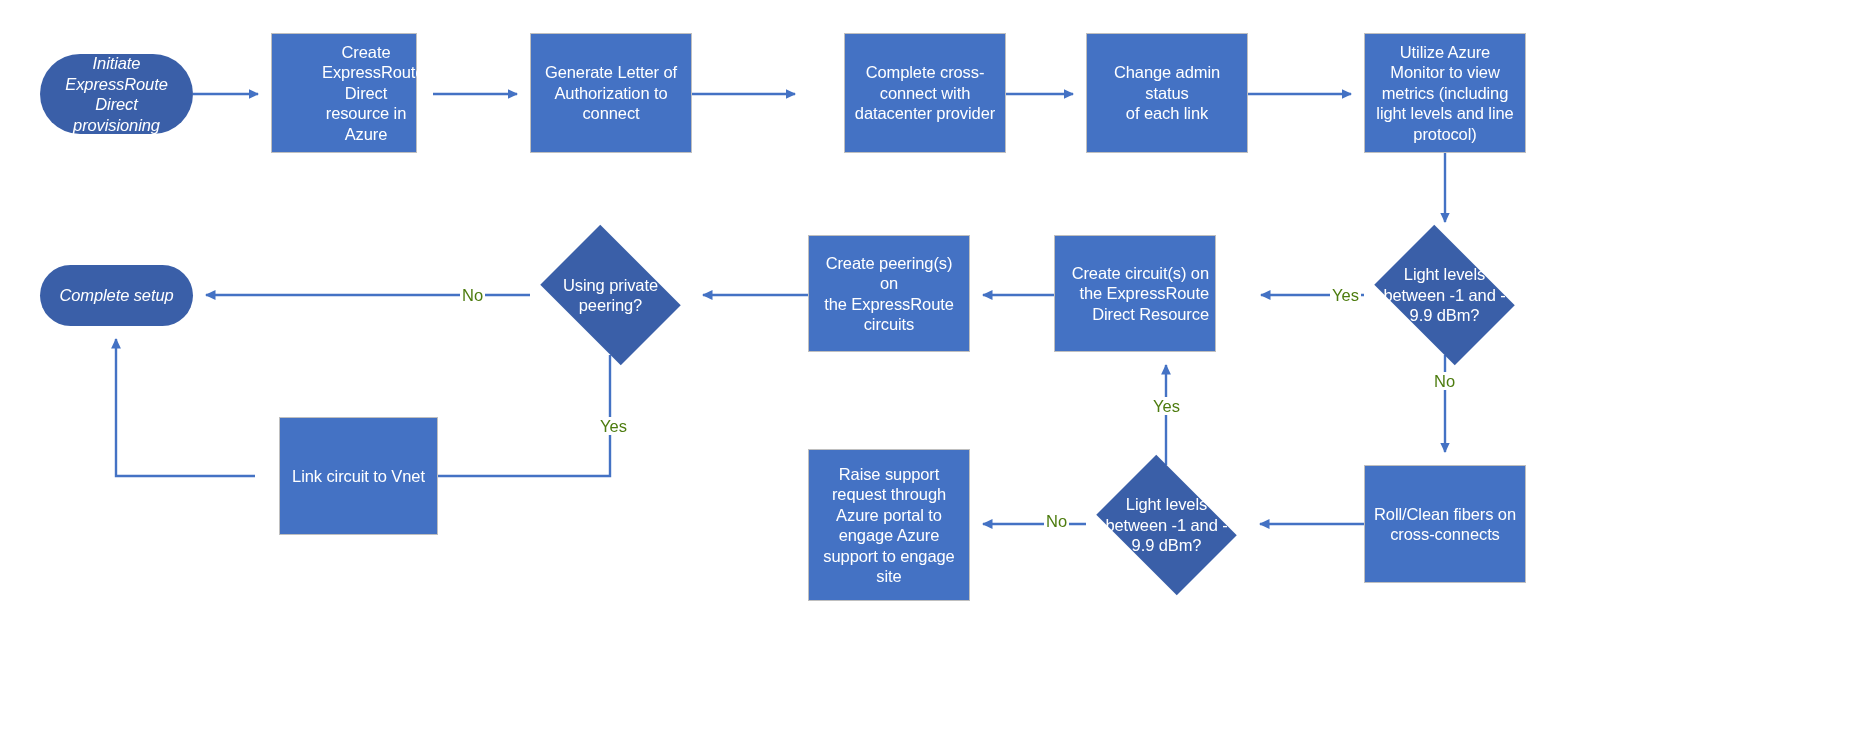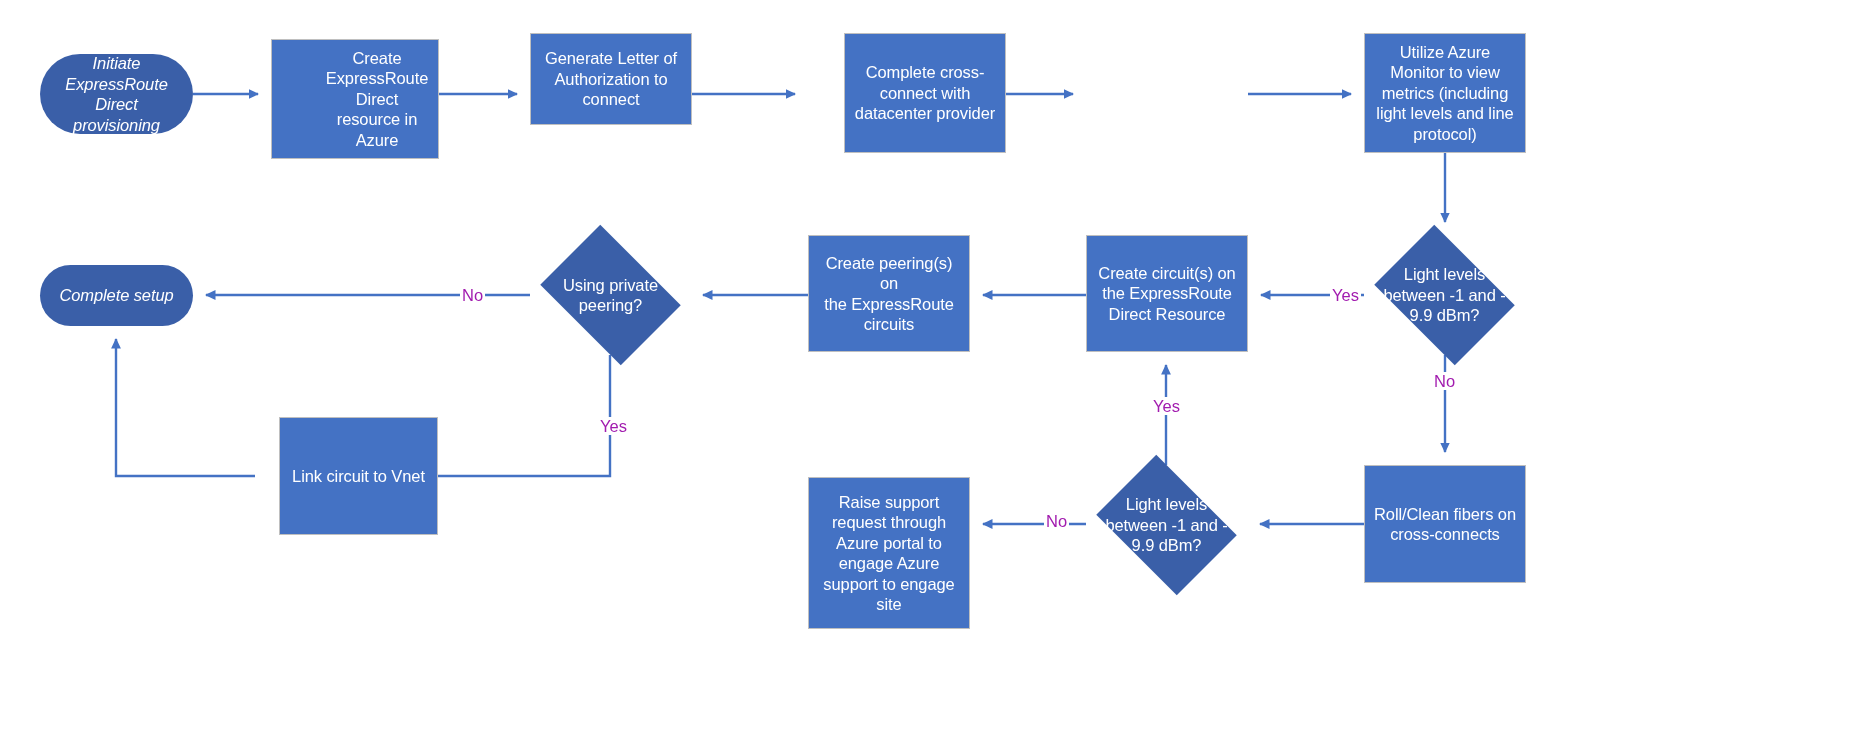--- a/index.html
+++ b/index.html
@@ -69,21 +69,21 @@
     transform: rotate(45deg) scale(0.7072);
     transform-origin: 50% 50%;
     z-index: 0;
   }
   .decision .txt {
     position: relative;
     z-index: 1;
   }
   .edge-label {
     position: absolute;
-    color: #a21caf;
+    color: #4d7c0f;
     font-size: 16.5px;
     line-height: 18px;
     background: #ffffff;
     padding: 0 2px;
     z-index: 4;
     white-space: nowrap;
   }
 </style>
 </head>
 <body>
@@ -136,38 +136,42 @@
       <path d="M1086,524 L983,524" marker-end="url(#arrL)"></path>
     </g>
   </svg>
 
   <div class="node terminator" style="left:40px; top:54px; width:153px; height:80px;">
     <span class="txt">Initiate
 ExpressRoute Direct
 provisioning</span>
   </div>
 
-  <div class="node process" style="left:271px; top:39px; width:168px; height:120px;padding-left:44px;">
+  <div class="node process" style="left:271px; top:33px; width:146px; height:120px;padding-left:44px;">
     <span class="txt">Create ExpressRoute
 Direct resource in
 Azure</span>
   </div>
 
-  <div class="node process" style="left:530px; top:33px; width:162px; height:92px;">
+  <div class="node process" style="left:530px; top:33px; width:162px; height:120px;">
     <span class="txt">Generate Letter of
 Authorization to
 connect</span>
   </div>
 
   <div class="node process" style="left:808px; top:33px; width:162px; height:120px;margin-left:36px;">
     <span class="txt">Complete cross-
 connect with
 datacenter provider</span>
   </div>
 
+  <div class="node process" style="left:1086px; top:33px; width:162px; height:120px;">
+    <span class="txt">Change admin status
+of each link</span>
+  </div>
 
   <div class="node terminator" style="left:40px; top:265px; width:153px; height:61px;">
     <span class="txt">Complete setup</span>
   </div>
 
   <div class="node process" style="left:1364px; top:33px; width:162px; height:120px;">
     <span class="txt">Utilize Azure
 Monitor to view
 metrics (including
 light levels and line
@@ -179,38 +183,38 @@
     <span class="txt">Using private
 peering?</span>
   </div>
 
   <div class="node process" style="left:808px; top:235px; width:162px; height:117px;">
     <span class="txt">Create peering(s) on
 the ExpressRoute
 circuits</span>
   </div>
 
-  <div class="node process" style="left:1086px; top:235px; width:162px; height:117px;">
+  <div class="node process" style="left:1054px; top:235px; width:162px; height:117px;text-align:right;">
     <span class="txt">Create circuit(s) on
 the ExpressRoute
 Direct Resource</span>
   </div>
 
   <div class="node decision" style="left:1364px; top:235px; width:161px; height:120px;">
     <span class="dia"></span>
     <span class="txt">Light levels
 between -1 and -
 9.9 dBm?</span>
   </div>
 
   <div class="node process" style="left:255px; top:417px; width:159px; height:118px;margin-left:24px;">
     <span class="txt">Link circuit to Vnet</span>
   </div>
 
-  <div class="node process" style="left:808px; top:449px; width:162px; height:152px;margin-top:28px;">
+  <div class="node process" style="left:808px; top:449px; width:162px; height:152px;">
     <span class="txt">Raise support
 request through
 Azure portal to
 engage Azure
 support to engage
 site</span>
   </div>
 
   <div class="node decision" style="left:1086px; top:465px; width:161px; height:120px;">
     <span class="dia"></span>

